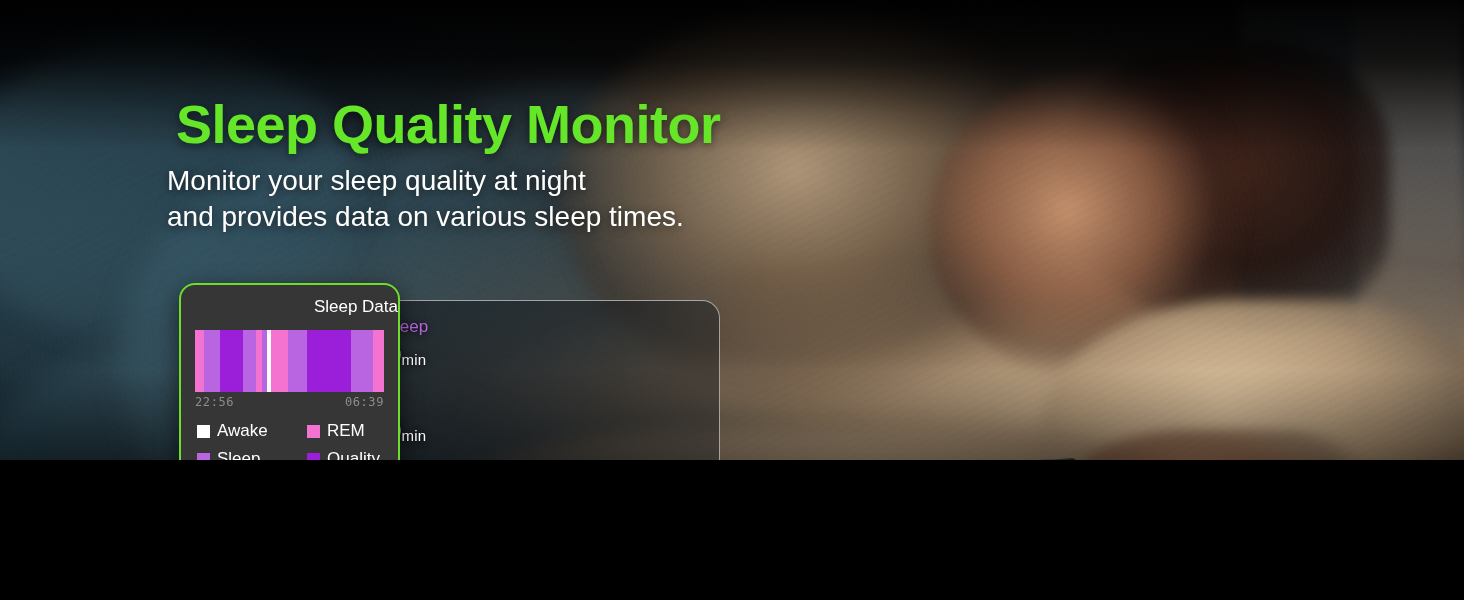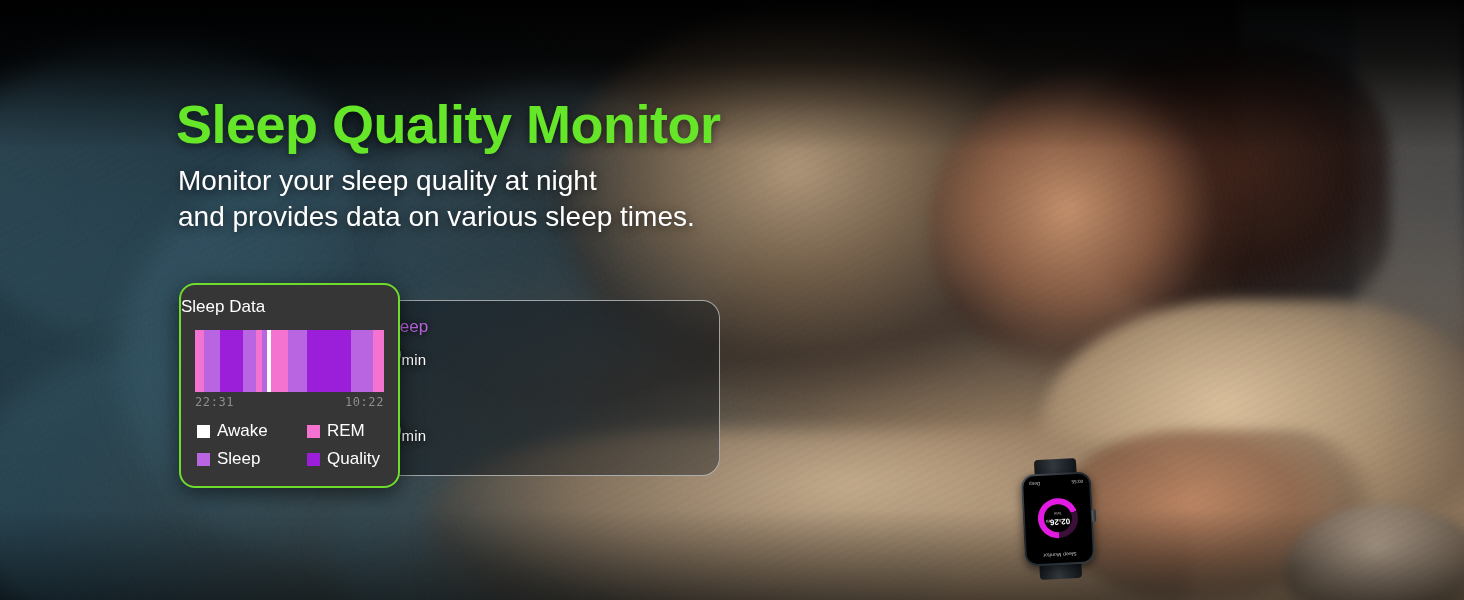--- a/index.html
+++ b/index.html
@@ -1,20 +1,20 @@
 <!DOCTYPE html>
 <html><head>
 <meta charset="utf-8">
 <style>
   html,body{margin:0;padding:0;background:#000;}
   body{font-family:"Liberation Sans","DejaVu Sans",sans-serif;}
 
   .stage{
     position:relative;
-    width:1464px;height:600px;
+    width:1464px;height:460px;
     overflow:hidden;
     background:#0a0f14;
   }
 
   
   .bg{position:absolute;inset:0;}
   .bg-base{
     position:absolute;inset:0;
     background:
       radial-gradient(130% 95% at 78% 88%, rgba(214,186,150,0.95) 0%, rgba(168,137,104,0.85) 18%, rgba(92,70,52,0.55) 36%, rgba(26,24,26,0.1) 58%, rgba(0,0,0,0) 72%),
@@ -103,21 +103,21 @@
   .headline{
     position:absolute;left:176px;top:96px;
     color:#66e628;
     font-size:54px;font-weight:bold;
     letter-spacing:-0.5px;
     line-height:1.05;
     text-shadow:0 2px 10px rgba(0,0,0,.55);
     white-space:nowrap;
   }
   .subhead{
-    position:absolute;left:178px;top:163px;
+    position:absolute;left:167px;top:163px;
     color:#ffffff;
     font-size:28px;line-height:1.28;
     font-weight:400;
     text-shadow:0 2px 10px rgba(0,0,0,.6);
     white-space:pre-line;
   }
 
   
   .stats-panel{
     position:absolute;left:238px;top:300px;width:482px;height:176px;
@@ -151,22 +151,22 @@
   .card{
     position:absolute;left:179px;top:283px;width:221px;height:205px;
     background:#363636;
     border:2px solid #6fdc2c;
     border-radius:16px;
     box-sizing:border-box;
     box-shadow:0 6px 22px rgba(0,0,0,.55);
     overflow:hidden;
   }
   .card-title{
-    text-align:left;color:#ffffff;
-    font-size:17px;margin-top:12px;
+    text-align:right;color:#ffffff;
+    font-size:17px;margin-top:12px;padding-left:28px;
   }
   .hypno{
     position:relative;
     margin:13px 14px 0 14px;
     height:62px;
     display:flex;
     overflow:hidden;
   }
   .hypno span{display:block;height:100%;}
   .times{
@@ -316,22 +316,22 @@
         <span style="background: rgb(185, 100, 224); width: 2.5%;"></span>
         <span style="background: rgb(255, 255, 255); width: 2%;"></span>
         <span style="background: rgb(244, 114, 208); width: 9%;"></span>
         <span style="background: rgb(185, 100, 224); width: 10.5%;"></span>
         <span style="background: rgb(155, 31, 216); width: 23%;"></span>
         <span style="background: rgb(185, 100, 224); width: 11.5%;"></span>
         <span style="background: rgb(244, 114, 208); width: 6%;"></span>
       </div>
 
     <div class="times">
-      <span>22:31</span>
-      <span>10:22</span>
+      <span>22:56</span>
+      <span>06:39</span>
     </div>
 
     <div class="legend">
       <div class="leg">
         <span class="swatch" style="background:#ffffff"></span>
         <span>Awake</span>
       </div>
       <div class="leg">
         <span class="swatch" style="background:#f472d0"></span>
         <span>REM</span>

